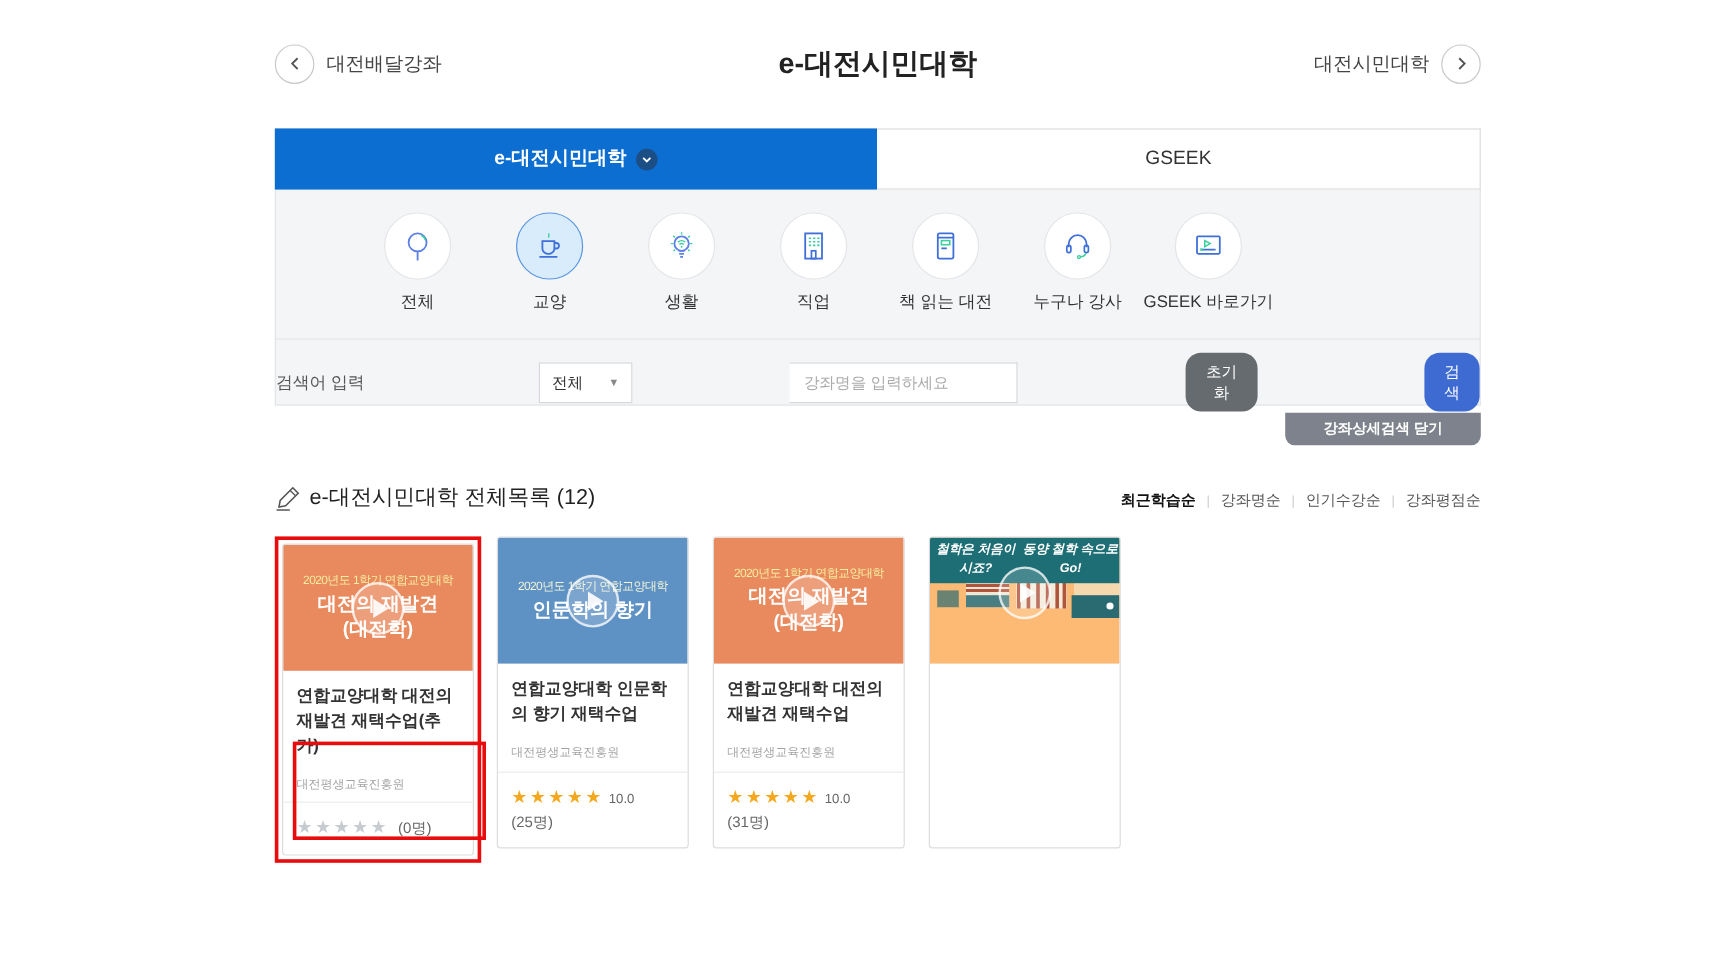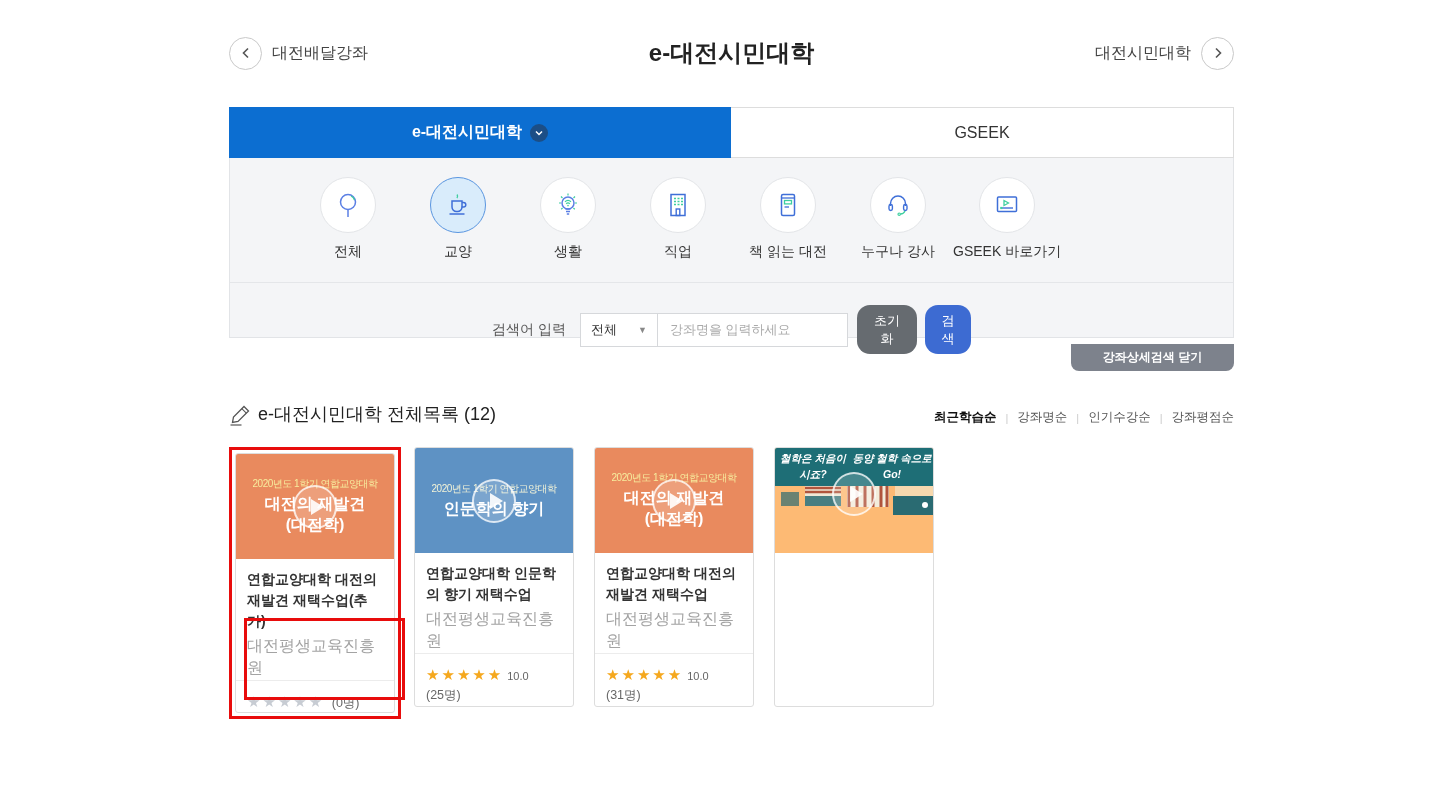--- a/index.html
+++ b/index.html
@@ -32,21 +32,21 @@
   .cat-row { display:flex; padding-left:63px; }
   .cat-item { width:110px; display:flex; flex-direction:column; align-items:center;
               cursor:pointer; }
   .cat-item:last-child { width:auto; }
   .cat-circle { width:56px; height:56px; border-radius:50%; background:#fff;
                 border:1px solid #e3e5e8; display:flex; align-items:center;
                 justify-content:center; }
   .cat-item.active .cat-circle { background:#d9ecfb; border-color:#5a96e0; }
   .cat-label { margin-top:10px; font-size:14px; color:#333; white-space:nowrap; }
   .filter-divider { border:none; border-top:1px solid #e4e6e9; margin:21px 0 0; }
-  .search-row { margin-top:22px; display:flex; align-items:center; justify-content:center; }
+  .search-row { margin-top:11px; display:flex; align-items:center; justify-content:space-between; }
   .search-label { font-size:14px; color:#555; margin-right:14px; }
   .search-select { width:78px; height:34px; background:#fff; border:1px solid #d6d8db;
                    display:flex; align-items:center; justify-content:space-between;
                    padding:0 10px; font-size:13px; color:#333; cursor:pointer; }
   .search-select .caret { font-size:9px; color:#888; }
   .search-input { width:190px; height:34px; border:1px solid #d6d8db; border-left:none;
                   padding:12px 12px; font-size:13px; color:#333; outline:none; }
   .search-input::placeholder { color:#aaa; }
   .btn { height:49px; border:none; color:#fff; font-size:13px; font-weight:normal;
          border-radius:13px; cursor:pointer; padding:0 14px; }
@@ -96,21 +96,21 @@
   .thumb-illu { background:#fdba74; justify-content:flex-start; }
   .thumb-illu svg.scene { position:absolute; left:0; top:0; }
   .go-label { position:absolute; top:5px; right:8px; font-size:13px; font-weight:bold;
               color:#1d6d75; }
   .thumb-banner { position:relative; width:100%; height:38px; background:#1e6e76;
                   color:#fff; font-size:10.5px; font-weight:bold; line-height:1.5;
                   display:flex; flex-direction:row; align-items:center;
                   justify-content:center; font-style:italic; }
   .card-body { padding:10px 11px 0; display:flex; flex-direction:column; flex:1; }
   .card-title { font-size:14px; font-weight:bold; color:#333; line-height:1.5; }
-  .card-provider { font-size:16px; color:#a3a3a3; margin-top:3px; line-height:1.4; }
+  .card-provider { font-size:10px; color:#a3a3a3; margin-top:16px; line-height:1.4; }
   .rating-row { margin-top:auto; border-top:1px solid #ececec; margin-left:-11px;
                 margin-right:-11px; padding:10px 11px 11px; font-size:12.5px; color:#666;
                 line-height:1.5; }
   .stars { font-size:15px; letter-spacing:2px; color:#f5a81e; margin-right:4px; }
   .stars.gray { color:#c7ccd3; }
   .rating-score { font-size:11px; color:#666; }
   .rating-count { font-size:12.5px; color:#666; }
   svg { display:block; }
 </style>
 </head>

